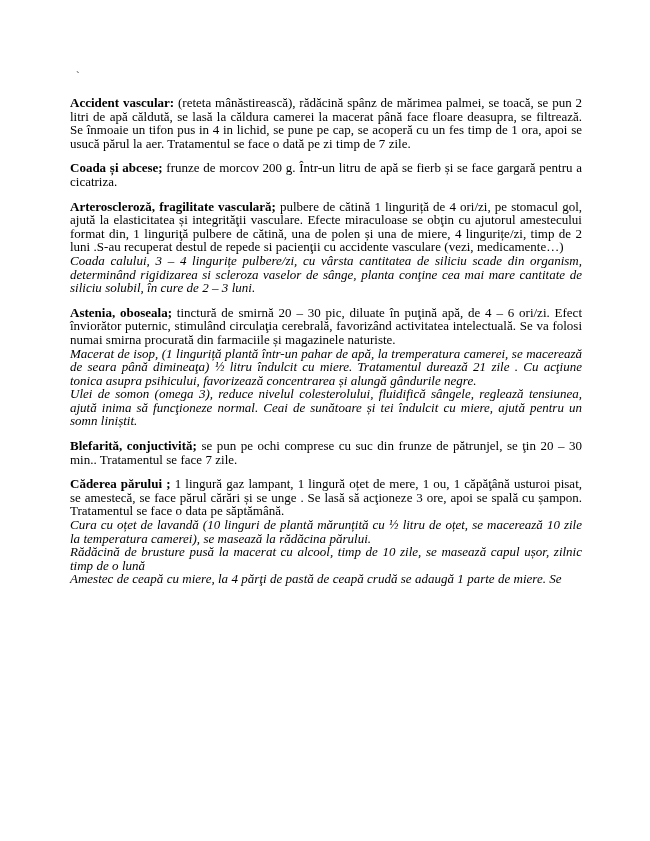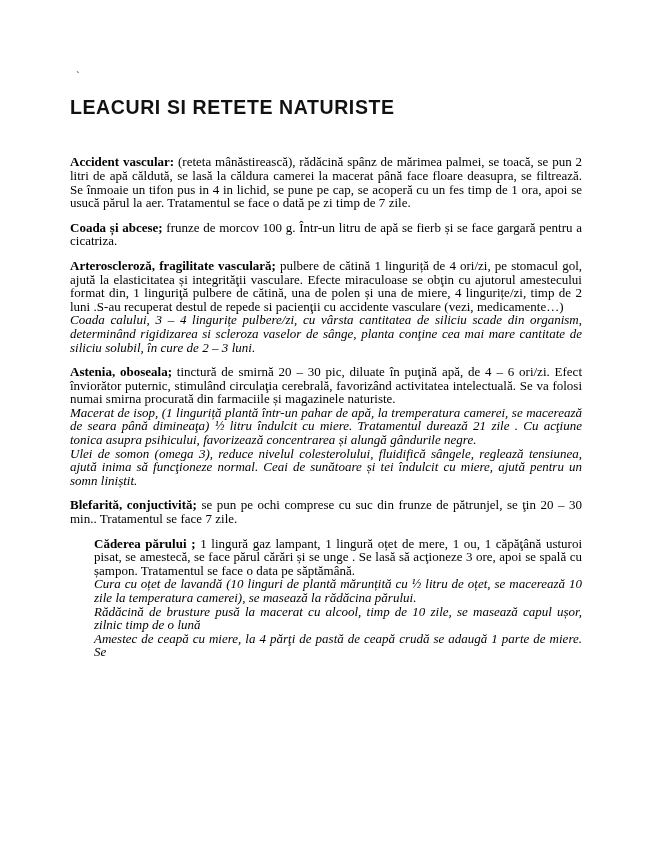--- a/index.html
+++ b/index.html
@@ -61,21 +61,20 @@
     line-height: 13.6px;
     text-align: justify;
     text-justify: inter-word;
     margin: 0 0 11px 0;
     hyphens: none;
     word-spacing: 0.1px;
   }
 
   .recipe:last-child {
     margin-bottom: 0;
-    margin-left: 24px;
   }
 
   .recipe .term {
     font-weight: 700;
   }
 
   
   .recipe .block {
     display: block;
     font-style: italic;
@@ -83,25 +82,24 @@
 </style>
 </head>
 <body>
 
 <div class="page">
 
   <div class="stray-mark">`</div>
 
   <div class="content">
 
-    <h1 class="doc-title">LEACURI SI RETETE NATURISTE</h1>
 
     <div id="entries-container">
         <p class="recipe"><span class="term">Accident vascular</span><span class="term">:</span><span> (reteta  mânăstirească), rădăcină spânz de mărimea palmei, se toacă, se pun 2 litri de apă căldută, se lasă la căldura camerei la macerat până face floare deasupra, se filtrează. Se înmoaie un tifon pus in 4 in lichid, se pune pe cap, se acoperă cu un fes timp de 1 ora, apoi se usucă părul la aer. Tratamentul se face o dată pe zi timp de 7 zile.</span></p>
-        <p class="recipe"><span class="term">Coada și abcese</span><span class="term">;</span><span>  frunze de morcov 100 g. Într-un litru de apă se fierb și se face gargară pentru a cicatriza.</span></p>
+        <p class="recipe"><span class="term">Coada și abcese</span><span class="term">;</span><span>  frunze de morcov 200 g. Într-un litru de apă se fierb și se face gargară pentru a cicatriza.</span></p>
         <p class="recipe"><span class="term">Arteroscleroză, fragilitate vasculară</span><span class="term">;</span><span> pulbere de cătină 1 linguriță de 4 ori/zi, pe stomacul gol, ajută la elasticitatea și integrităţii vasculare. Efecte miraculoase se obţin cu ajutorul amestecului format din, 1 linguriţă pulbere de cătină, una de polen și una de miere, 4 lingurițe/zi, timp de 2 luni .S-au recuperat destul de repede si pacienţii cu accidente vasculare (vezi, medicamente…)</span><span class="block">Coada calului, 3 – 4 lingurițe pulbere/zi, cu vârsta cantitatea de siliciu scade din organism, determinând rigidizarea si scleroza vaselor de sânge, planta conţine cea mai mare cantitate de siliciu solubil, în cure de 2 – 3 luni.</span></p>
         <p class="recipe"><span class="term">Astenia, oboseala</span><span class="term">;</span><span> tinctură de smirnă 20 – 30 pic, diluate în puţină apă, de  4 – 6 ori/zi. Efect înviorător puternic, stimulând circulaţia cerebrală, favorizând activitatea intelectuală. Se va folosi numai smirna procurată din farmaciile și magazinele naturiste.</span><span class="block">Macerat de isop, (1 linguriță plantă într-un pahar de apă, la tremperatura camerei, se macerează de seara până dimineaţa) ½ litru îndulcit cu miere. Tratamentul durează 21 zile . Cu acţiune tonica asupra psihicului, favorizează concentrarea și alungă gândurile negre.</span><span class="block">Ulei de somon (omega 3), reduce nivelul colesterolului, fluidifică sângele, reglează tensiunea, ajută inima să funcţioneze normal. Ceai de sunătoare și tei îndulcit cu miere, ajută pentru un somn liniștit.</span></p>
         <p class="recipe"><span class="term">Blefarită, conjuctivită</span><span class="term">;</span><span> se pun pe ochi comprese cu suc din frunze de pătrunjel, se ţin 20 – 30 min.. Tratamentul se face 7 zile.</span></p>
         <p class="recipe"><span class="term">Căderea părului </span><span class="term">;</span><span> 1 lingură gaz lampant, 1 lingură oțet de mere, 1 ou, 1 căpăţână usturoi pisat, se amestecă, se face părul cărări și se unge . Se  lasă să acţioneze 3 ore, apoi se spală cu șampon. Tratamentul se face o data pe săptămână.</span><span class="block">Cura cu oțet de lavandă (10 linguri de plantă mărunțită cu ½ litru de oțet, se macerează 10 zile la temperatura camerei), se masează la rădăcina părului.</span><span class="block">Rădăcină de brusture pusă la macerat cu alcool, timp de 10 zile, se masează capul ușor, zilnic timp de o lună</span><span class="block">Amestec de ceapă cu miere, la 4 părţi de pastă de ceapă crudă se adaugă 1 parte de miere. Se</span></p>
       </div>
 
   </div>
 </div>
 
 </body></html>

